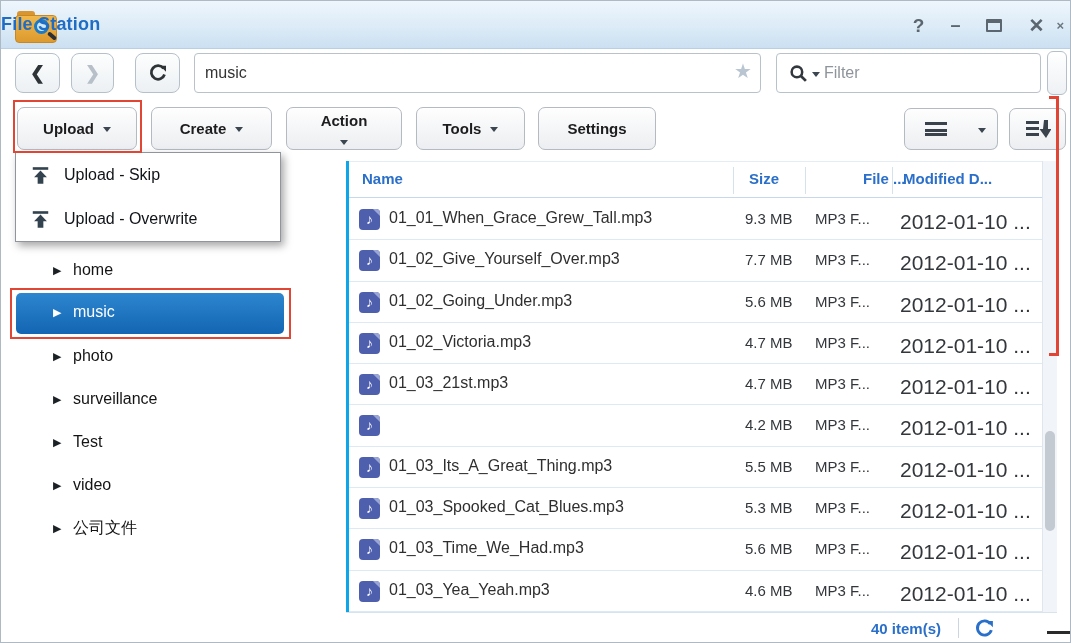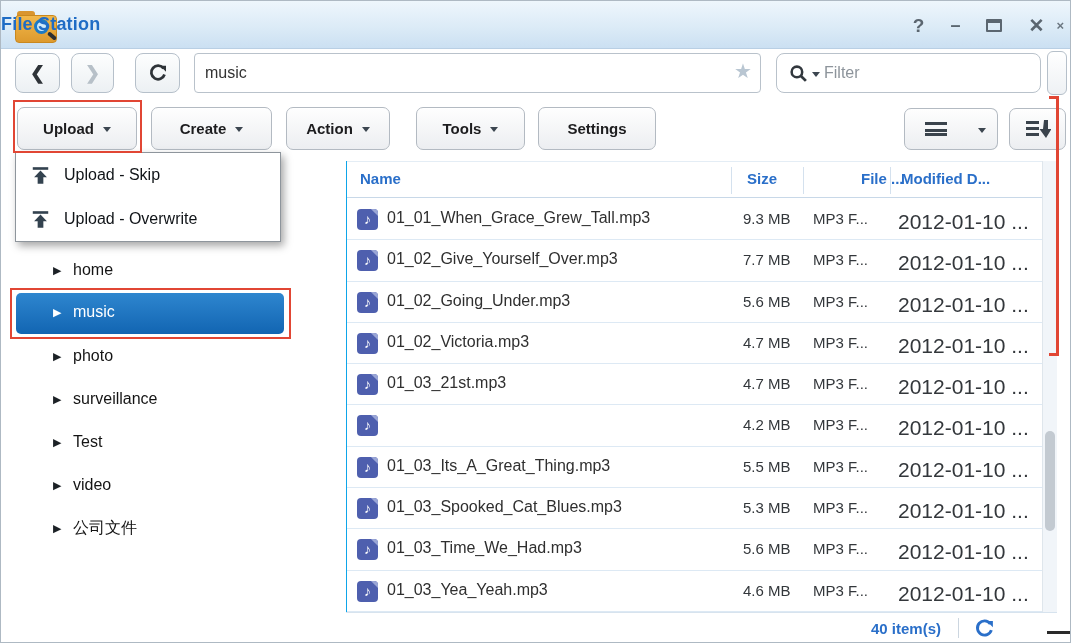--- a/index.html
+++ b/index.html
@@ -38,21 +38,21 @@
   }
   .navbtn.disabled { color:#b7c0c8; }
   .field {
     position:absolute; top:52px; height:40px; background:#fff; border:1px solid #b9c2cb; border-radius:4px;
   }
   .path-input {
     position:absolute; left:10px; top:0; width:510px; height:38px; border:none; outline:none;
     font-family:"Liberation Sans", sans-serif; font-size:16px; color:#333; background:transparent;
   }
   .star { position:absolute; right:8px; top:7px; font-size:20px; color:#b9c6d2; line-height:1; }
-  .filter-wrap { display:flex; align-items:center; padding-left:12px; gap:4px;border-radius:8px; }
+  .filter-wrap { display:flex; align-items:center; padding-left:12px; gap:4px; }
   .filter-input {
     border:none; outline:none; font-family:"Liberation Sans", sans-serif; font-size:16px;
     color:#333; width:160px; background:transparent;
   }
   .filter-input::placeholder { color:#8d949b; }
   .caret { width:0; height:0; border-left:4px solid transparent; border-right:4px solid transparent; border-top:5px solid #3c4650; margin-top:2px; }
   .edge-pill { position:absolute; left:1046px; top:50px; width:20px; height:44px; background:linear-gradient(#fff,#eef1f4); border:1px solid #b6c0ca; border-radius:6px; }
   
   .btn {
     position:absolute; top:106px; height:43px; background:linear-gradient(#fefefe,#eceef1);
@@ -73,21 +73,21 @@
   .side-item { position:absolute; left:0; width:330px; height:30px; display:flex; align-items:center; }
   .side-arrow { position:absolute; left:52px; font-size:11px; color:#1c2126; }
   .side-label { position:absolute; left:72px; font-size:16px; color:#141414; }
   .side-selected {
     position:absolute; left:15px; top:292px; width:268px; height:41px;
     background:linear-gradient(#2e86cf,#1265b2); border-radius:5px; z-index:10;
   }
   .side-selected .side-arrow { left:37px; color:#fff; }
   .side-selected .side-label { left:57px; color:#fff; }
   
-  .filelist { position:absolute; left:345px; top:160px; width:695px; height:451px; border-left:1px solid #0ea5e9; }
+  .filelist { position:absolute; left:345px; top:160px; width:695px; height:451px; border-left:3px solid #0ea5e9; }
   .list-header { position:absolute; left:0; top:0; width:695px; height:37px; border-top:1px solid #e4edf5; border-bottom:1px solid #c8d8e8; }
   .hcell { position:absolute; top:8px; font-size:15px; font-weight:700; color:#2a6fc9; }
   .hsep { position:absolute; top:5px; width:1px; height:27px; background:#d4e1ee; }
   .rows { position:absolute; left:0; top:38px; width:695px; }
   .frow { position:relative; width:695px; height:41.3px; border-bottom:1px solid #dde9f4; }
   .ficon {
     position:absolute; left:10px; top:10px; width:21px; height:21px; background:#4e5fae; border-radius:4px;
     color:#fff; font-size:14px; text-align:center; line-height:21px; overflow:hidden;
   }
   .ficon::after { content:""; position:absolute; right:-5px; top:-5px; width:10px; height:10px; background:#9aa6d6; transform:rotate(45deg); }
@@ -155,21 +155,21 @@
   <div class="edge-pill"></div>
 
   <div class="btn" style="left:16px;width:120px;">
     <span>Upload</span>
     <span class="caret"></span>
   </div>
   <div class="btn" style="left:150px;width:121px;">
     <span>Create</span>
     <span class="caret"></span>
   </div>
-  <div class="btn" style="left:285px;width:104px;">
+  <div class="btn" style="left:285px;width:116px;flex-direction:column;">
     <span>Action</span>
     <span class="caret"></span>
   </div>
   <div class="btn" style="left:415px;width:109px;">
     <span>Tools</span>
     <span class="caret"></span>
   </div>
   <div class="btn" style="left:537px;width:118px;">
     <span>Settings</span>
   </div>

